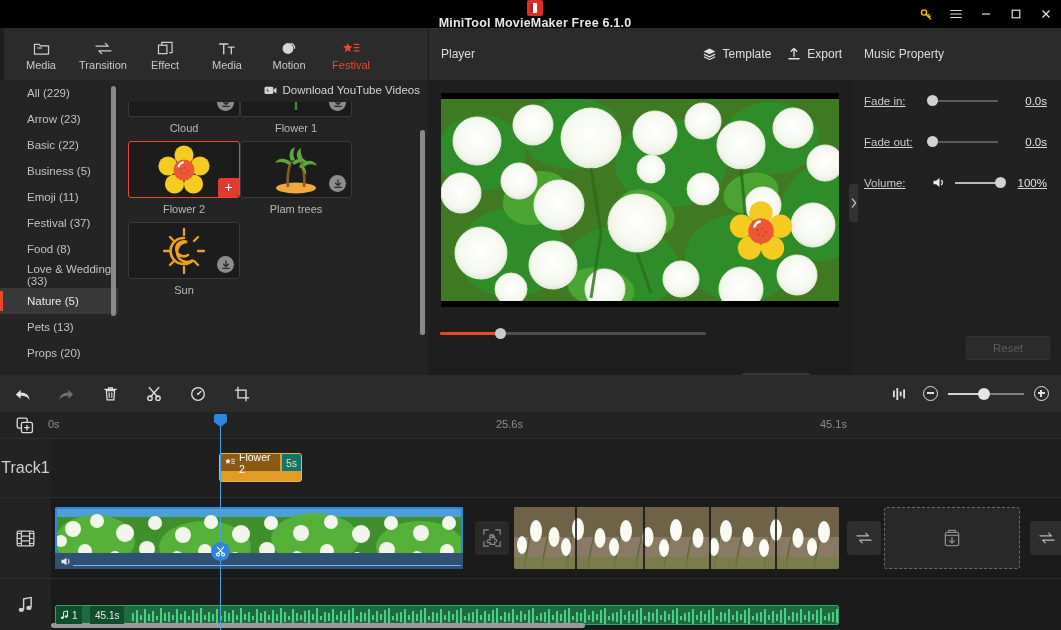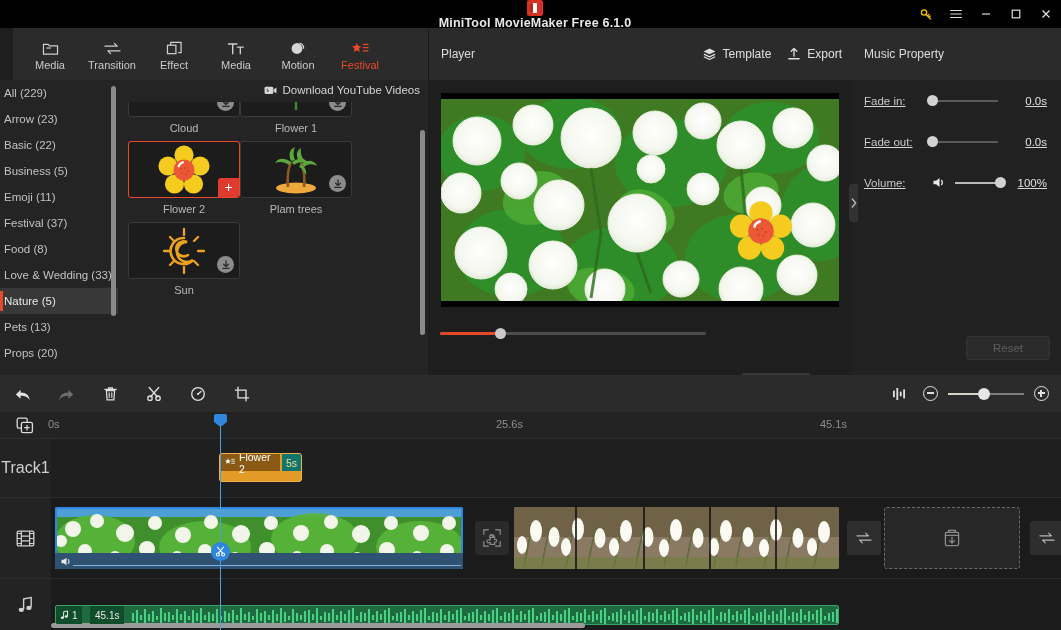--- a/index.html
+++ b/index.html
@@ -32,38 +32,38 @@
   .app-title { margin-left: 9px; font-size: 12.5px; color: #e8e8e8; font-weight: bold; letter-spacing: .2px; }
   .tb-right { position: absolute; right: 0; top: 0; height: 28px; display: flex; align-items: center; }
   .tb-btn {
     width: 30px; height: 28px; display: flex; align-items: center; justify-content: center;
     font-size: 13px; color: #d8d8d8;
   }
   .tb-btn.key { color: #f2c200; font-size: 12px; }
 
   
   .ribbon {
-    position: absolute; top: 28px; left: 13px; width: 428px; height: 52px;
+    position: absolute; top: 28px; left: 4px; width: 428px; height: 52px;
     background: #2b2b2b; display: flex; align-items: center; padding-left: 6px;
   }
   .ribbon-item {
     width: 62px; height: 48px; display: flex; flex-direction: column;
     align-items: center; justify-content: center; gap: 3px; cursor: pointer;
   }
   .ribbon-item .ico { height: 19px; display: flex; align-items: flex-end; justify-content: center; }
   .ribbon-item .lbl { font-size: 11px; color: #c9c9c9; }
   .ribbon-item.active .lbl { color: #e8492b; }
 
   
   .catpanel {
     position: absolute; top: 80px; left: 0; width: 118px; height: 295px;
     background: #242424; overflow: hidden;
   }
   .cat-item {
-    height: 26px; display: flex; align-items: center; padding-left: 4px;
+    height: 26px; display: flex; align-items: center; padding-left: 27px;
     font-size: 11.5px; color: #c2c2c2; position: relative; cursor: pointer;
   }
   .cat-item.active { background: #383838; color: #e9e9e9; }
   .cat-item.active::before {
     content: ""; position: absolute; left: 0; top: 3px; width: 3px; height: 20px; background: #e8492b;
   }
   .cat-scroll {
     position: absolute; right: 2px; top: 6px; width: 5px; height: 230px;
     background: #8a8a8a; border-radius: 3px;
   }

